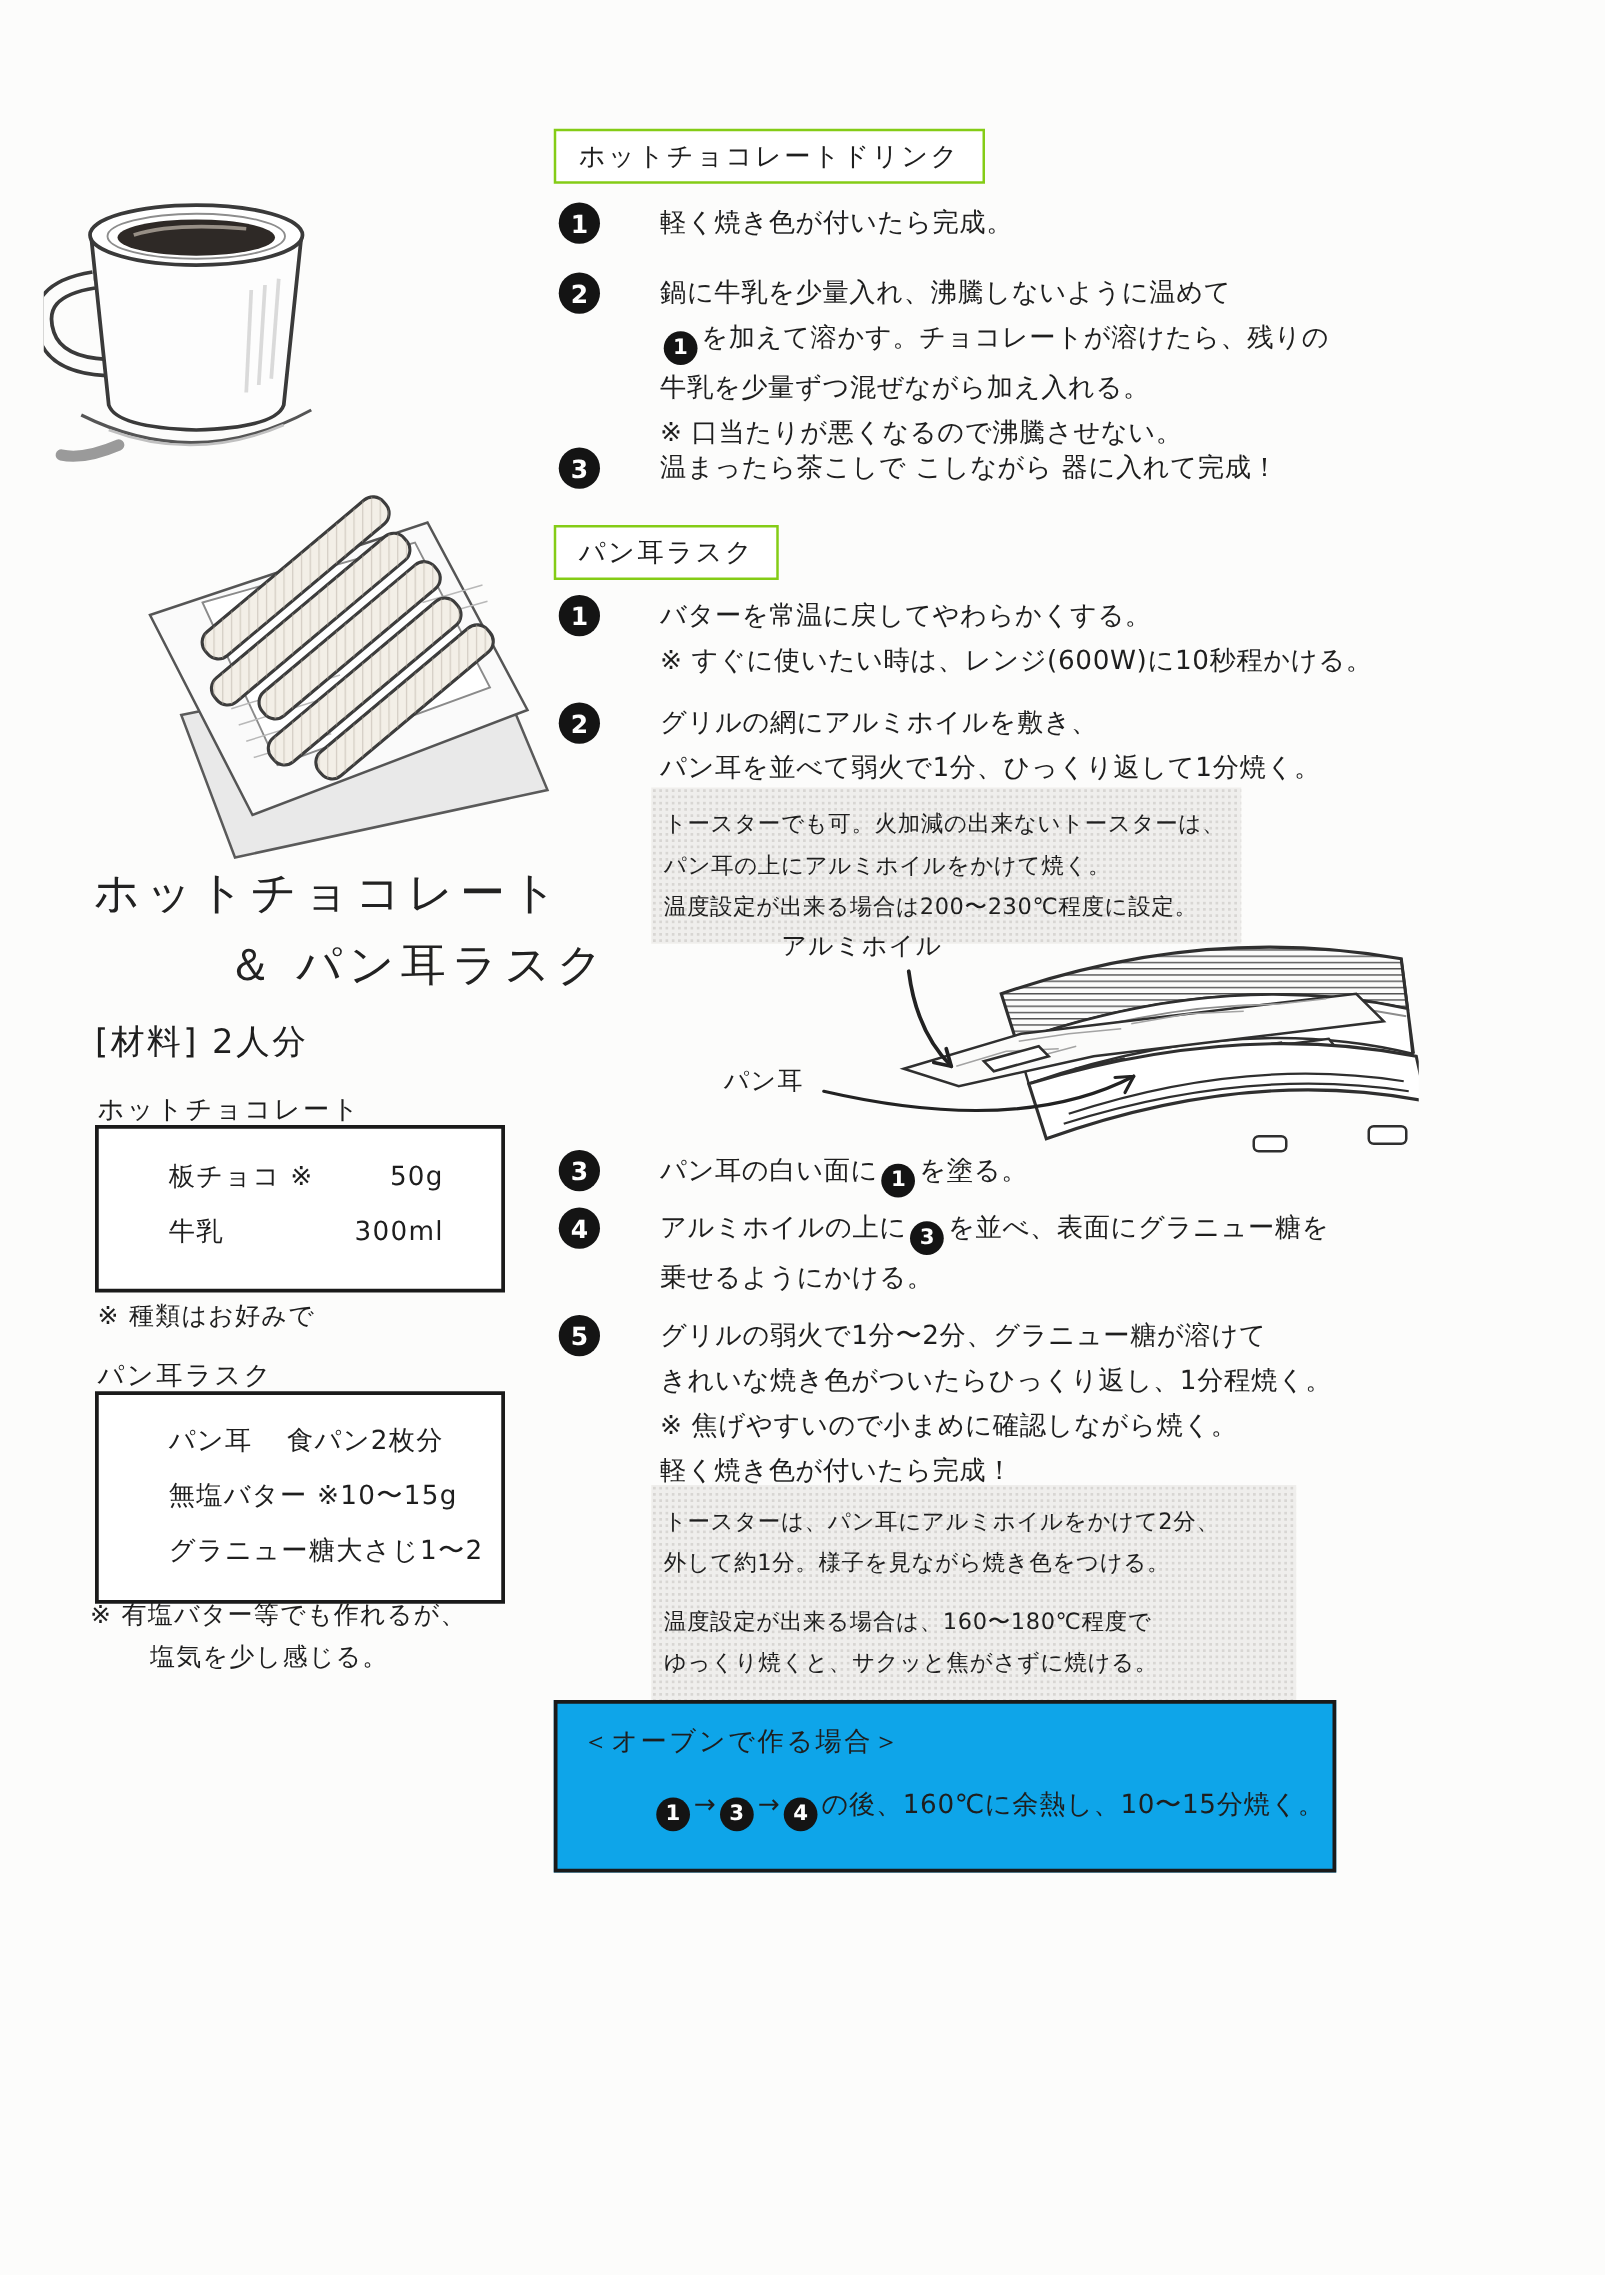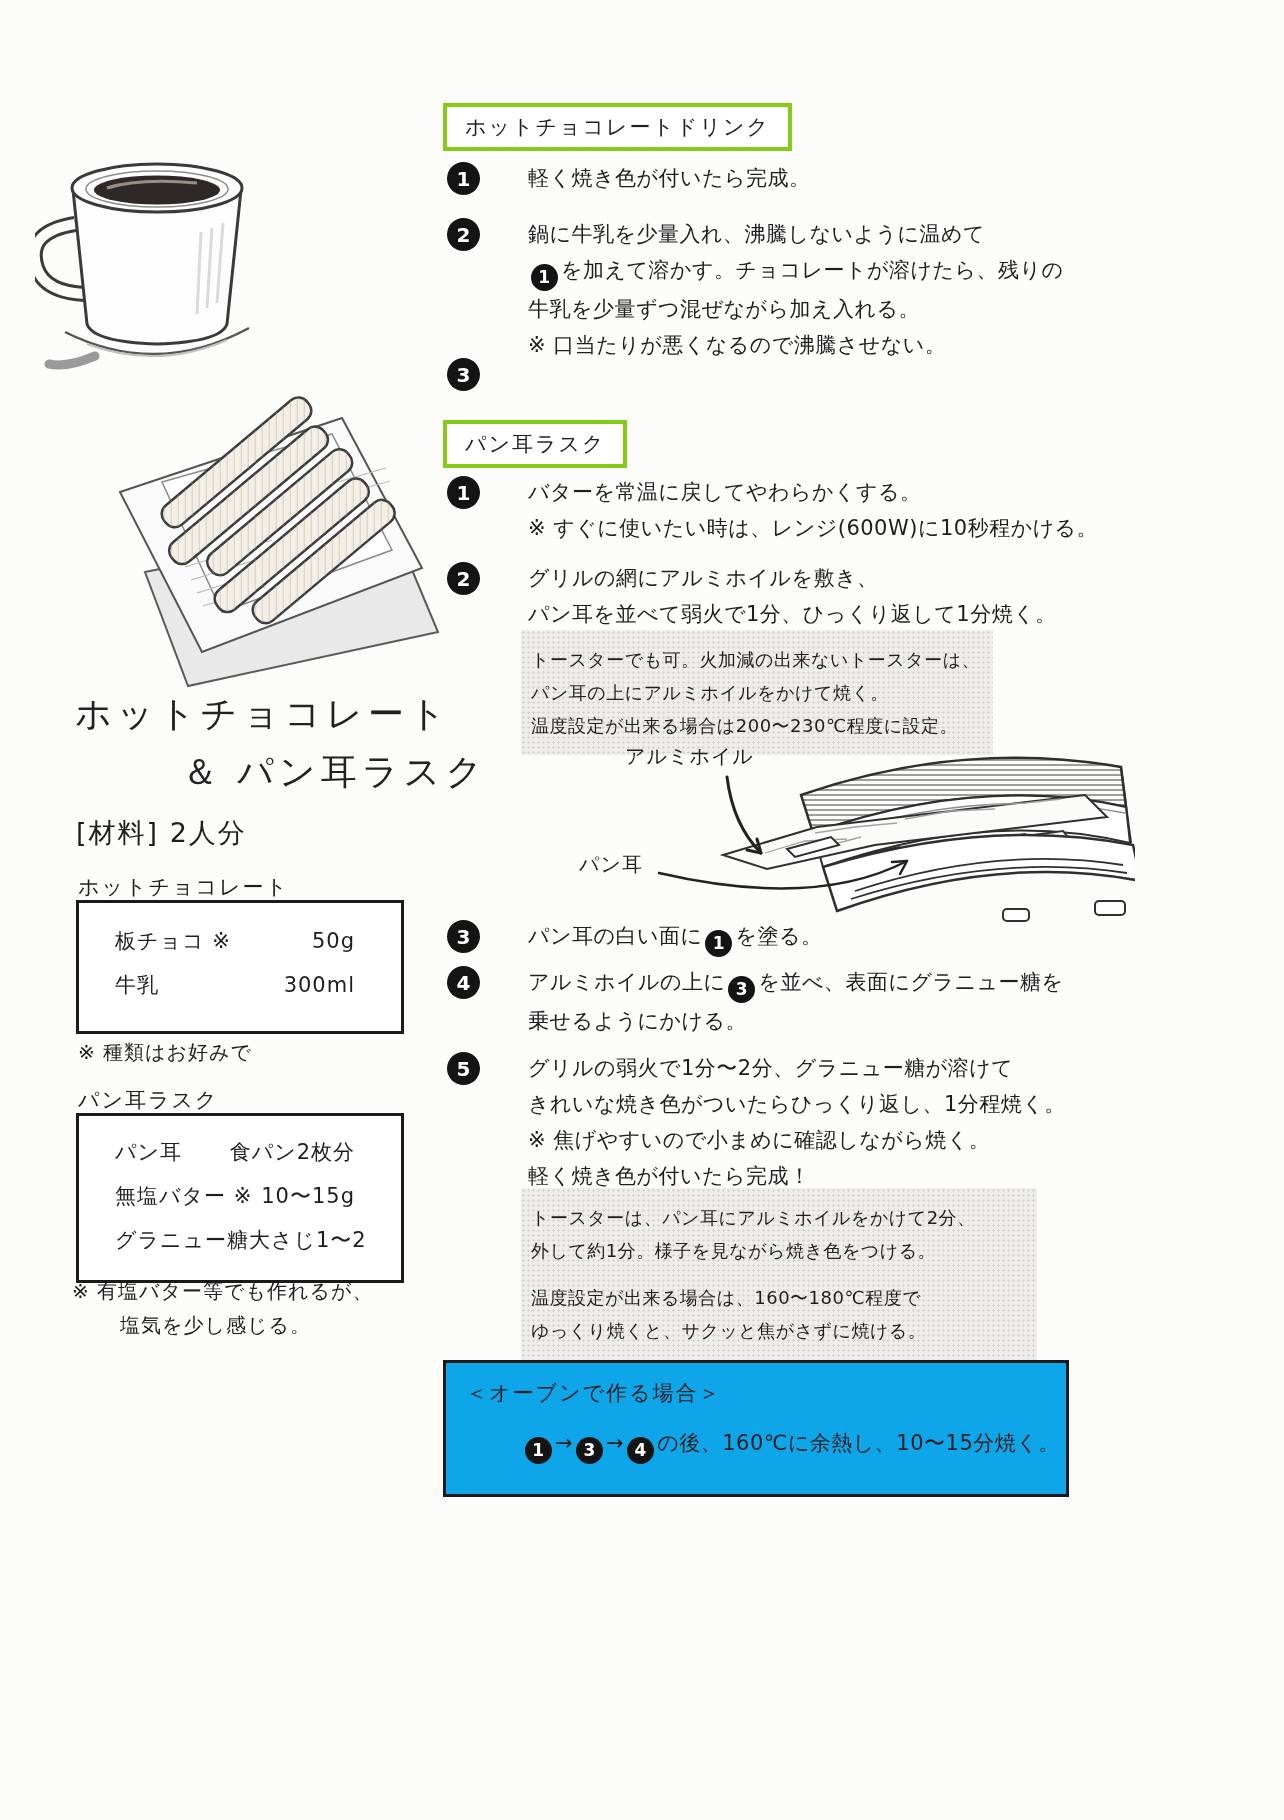--- a/index.html
+++ b/index.html
@@ -5,21 +5,21 @@
   html,body{margin:0;padding:0;background:#ffffff;}
   #canvas{
     position:relative;width:1284px;height:1820px;margin:0 auto;
     background:#fcfcfb;overflow:hidden;
     font-family:"DejaVu Sans","Liberation Sans",sans-serif;
     color:#1e1e1e;
   }
   .abs{position:absolute;}
   
   .hbox{
-    display:inline-block;border:4px solid #84cc16;background:#fff;
+    display:inline-block;border:2px solid #84cc16;background:#fff;
     padding:6px 18px;font-size:21px;letter-spacing:2px;white-space:nowrap;
   }
   
   .step{position:absolute;display:flex;align-items:flex-start;}
   .badge{
     flex:0 0 33px;width:33px;height:33px;border-radius:50%;
     background:#141414;color:#fff;display:flex;align-items:center;justify-content:center;
     font-size:20px;font-weight:bold;margin-top:2px;
   }
   .lines{margin-left:48px;}
@@ -41,21 +41,21 @@
   .tipgap{height:14px;}
   
   .main-title{font-size:36px;letter-spacing:5px;white-space:nowrap;color:#222;}
   .servings{font-size:27px;letter-spacing:2px;white-space:nowrap;}
   .seclabel{font-size:21px;letter-spacing:2px;white-space:nowrap;}
   .ingbox{
     position:absolute;border:3px solid #1a1a1a;background:#fff;
   }
   .ingrow{
     display:flex;justify-content:space-between;
-    padding:0 46px 0 36px;font-size:21px;line-height:44px;letter-spacing:1px;white-space:nowrap;
+    padding:0 46px 0 56px;font-size:21px;line-height:44px;letter-spacing:1px;white-space:nowrap;
   }
   .note{font-size:20px;letter-spacing:1px;white-space:nowrap;}
   
   .ovenbox{
     position:absolute;border:3px solid #1a1a1a;background:#0ea5e9;
     padding:16px 20px;
   }
   .oven-heading{font-size:21px;letter-spacing:2px;white-space:nowrap;}
   .oven-line{font-size:21px;letter-spacing:0.5px;white-space:nowrap;margin:22px 0 14px 56px;}
   
@@ -173,20 +173,23 @@
     <div class="lines">
       <div class="line">鍋に牛乳を少量入れ、沸騰しないように温めて</div>
       <div class="line"><span class="inline-badge">1</span>を加えて溶かす。チョコレートが溶けたら、残りの</div>
       <div class="line">牛乳を少量ずつ混ぜながら加え入れる。</div>
       <div class="line">※ 口当たりが悪くなるので沸騰させない。</div>
     </div>
   </div>
 
   <div class="step" style="left:447px;top:356px;">
     <div class="badge">3</div>
+    <div class="lines">
+      <div class="line">温まったら茶こしで こしながら 器に入れて完成！</div>
+    </div>
   </div>
 
   <div class="abs hbox" style="left:443px;top:420px;">パン耳ラスク</div>
 
   <div class="step" style="left:447px;top:474px;">
     <div class="badge">1</div>
     <div class="lines">
       <div class="line">バターを常温に戻してやわらかくする。</div>
       <div class="line">※ すぐに使いたい時は、レンジ(600W)に10秒程かける。</div>
     </div>

